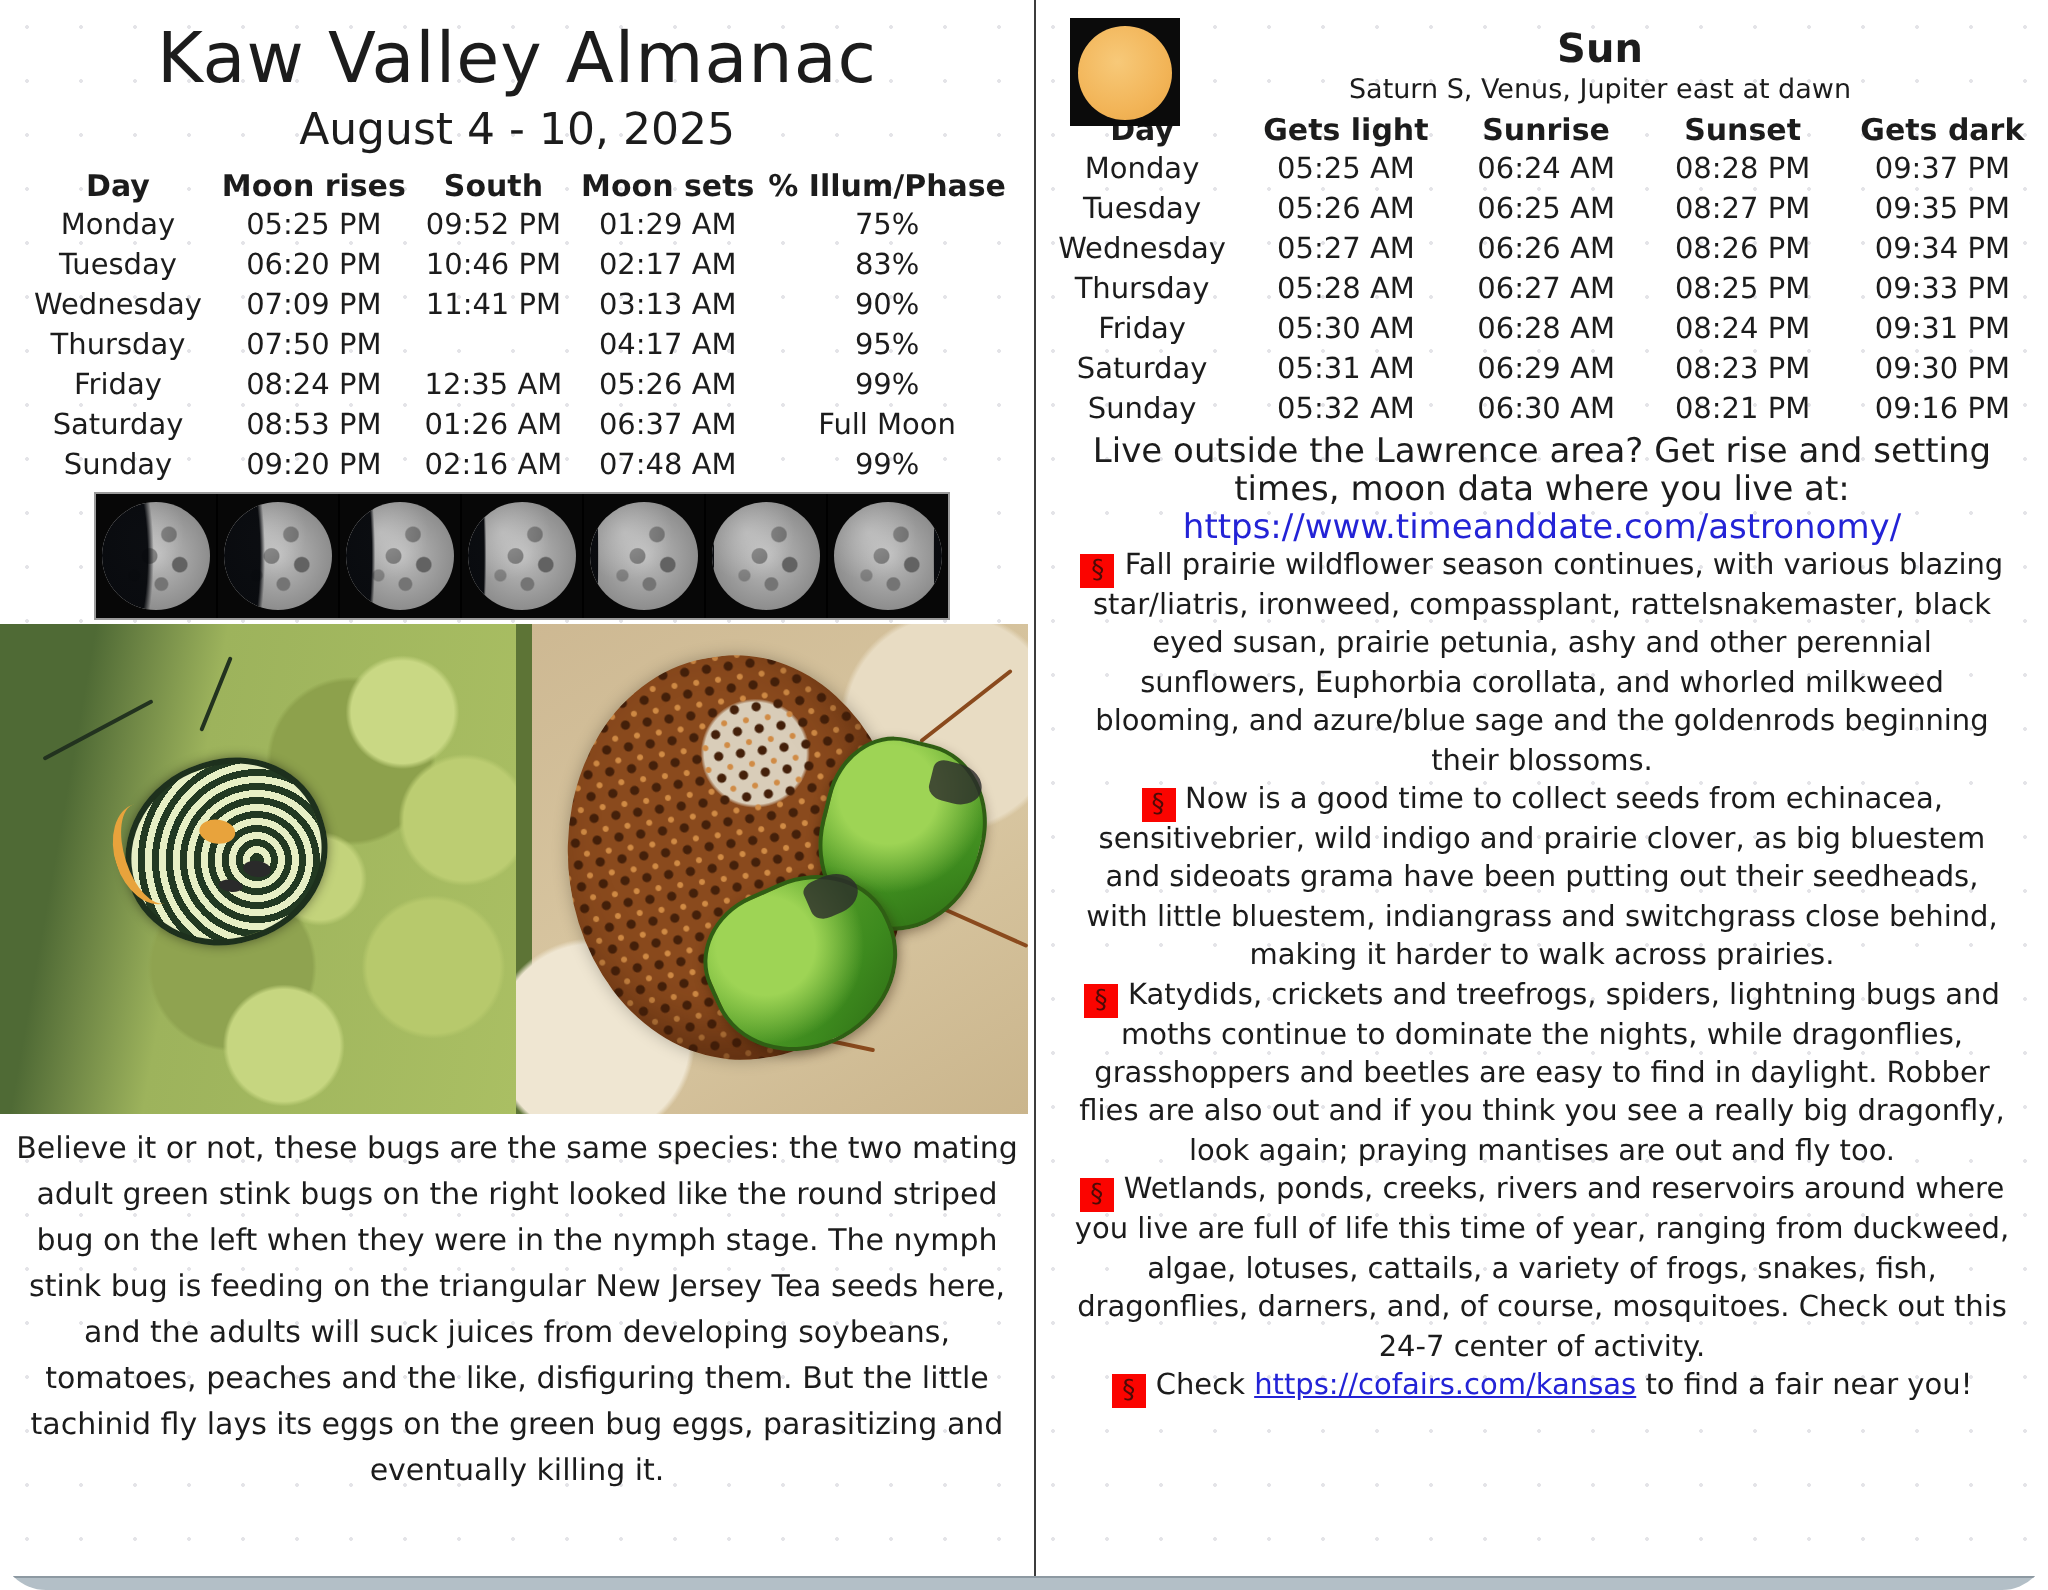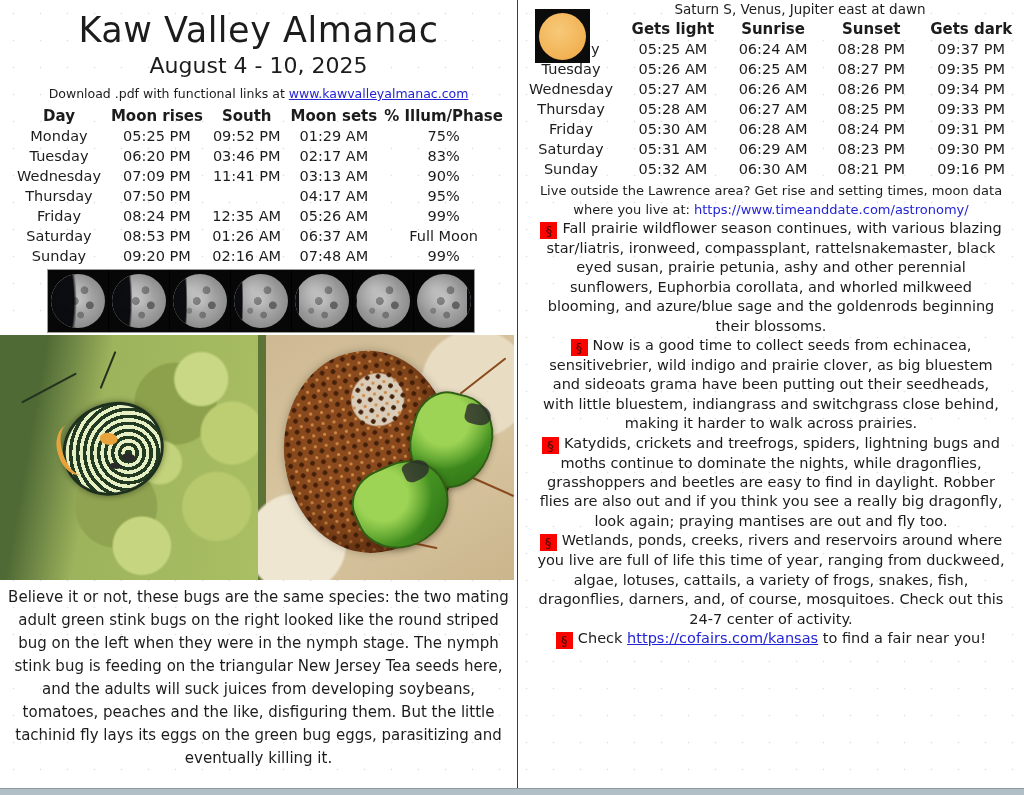--- a/index.html
+++ b/index.html
@@ -9,20 +9,21 @@
     background:#fff;
   }
   .page{
     position:relative;
     width:1024px;height:795px;
     overflow:hidden;
     background:
       radial-gradient(circle,#e4e4e8 0.8px,transparent 1.1px);
     background-size:27px 27px;
     background-color:#ffffff;
+    border-radius:23px;
   }
   
   .col-left{
     position:absolute;left:0;top:0;width:517px;height:789px;
     text-align:center;
   }
   .col-divider{
     position:absolute;left:517px;top:0;width:1px;height:789px;
     background:#3c3c3c;
   }
@@ -181,37 +182,36 @@
     background:#0b0b0b;display:flex;align-items:center;justify-content:center;
   }
   .sun-disc{
     width:47px;height:47px;border-radius:50%;
     background:radial-gradient(circle at 42% 38%,#f7c979,#f2b457 62%,#e9a545);
   }
   .sun-title{margin:12px 0 0 58px;font-size:20px;font-weight:700;}
   .planets-note{margin:1px 0 0 58px;font-size:13.5px;}
   .sun-table{margin-top:2px;width:502px;}
   .sun-table th,.sun-table td{width:100px;}
-  .live-note{margin:2px 2px 0 2px;font-size:13px;line-height:19px;}
+  .live-note{margin:2px 2px 0 2px;font-size:17px;line-height:19px;}
   .note{margin:0 19px;font-size:14.5px;line-height:19.4px;}
   .pmark{
     display:inline-block;width:17px;height:17px;line-height:17px;
     background:#fb0400;color:#4d0a06;font-size:13px;font-weight:500;
     text-align:center;margin-right:5px;vertical-align:-2px;
   }
 </style>
 </head>
 <body>
 
 <div class="page">
 
   <div class="col-left">
     <h1 class="title">Kaw Valley Almanac</h1>
     <h2 class="date-range">August 4 - 10, 2025</h2>
-    <p class="download"><span>Download .pdf with functional links at </span><a class="u" href="#">www.kawvalleyalmanac.com</a></p>
 
     <table class="moon-table">
       <thead>
         <tr>
           <th>Day</th>
           <th>Moon rises</th>
           <th>South</th>
           <th>Moon sets</th>
           <th>% Illum/Phase</th>
         </tr>
@@ -220,21 +220,21 @@
           <tr>
             <td>Monday</td>
             <td>05:25 PM</td>
             <td>09:52 PM</td>
             <td>01:29 AM</td>
             <td>75%</td>
           </tr>
           <tr>
             <td>Tuesday</td>
             <td>06:20 PM</td>
-            <td>03:46 PM</td>
+            <td>10:46 PM</td>
             <td>02:17 AM</td>
             <td>83%</td>
           </tr>
           <tr>
             <td>Wednesday</td>
             <td>07:09 PM</td>
             <td>11:41 PM</td>
             <td>03:13 AM</td>
             <td>90%</td>
           </tr>
@@ -311,20 +311,21 @@
 
     <p class="photo-caption">Believe it or not, these bugs are the same species: the two mating adult green stink bugs on the right looked like the round striped bug on the left when they were in the nymph stage. The nymph stink bug is feeding on the triangular New Jersey Tea seeds here, and the adults will suck juices from developing soybeans, tomatoes, peaches and the like, disfiguring them. But the little tachinid fly lays its eggs on the green bug eggs, parasitizing and eventually killing it.</p>
   </div>
 
   <div class="col-divider"></div>
 
   <div class="col-right">
     <div class="sun-icon">
         <div class="sun-disc"></div>
       </div>
+    <h2 class="sun-title">Sun</h2>
     <div class="planets-note">Saturn S, Venus, Jupiter east at dawn</div>
 
     <table class="sun-table">
       <thead>
         <tr>
           <th>Day</th>
           <th>Gets light</th>
           <th>Sunrise</th>
           <th>Sunset</th>
           <th>Gets dark</th>

